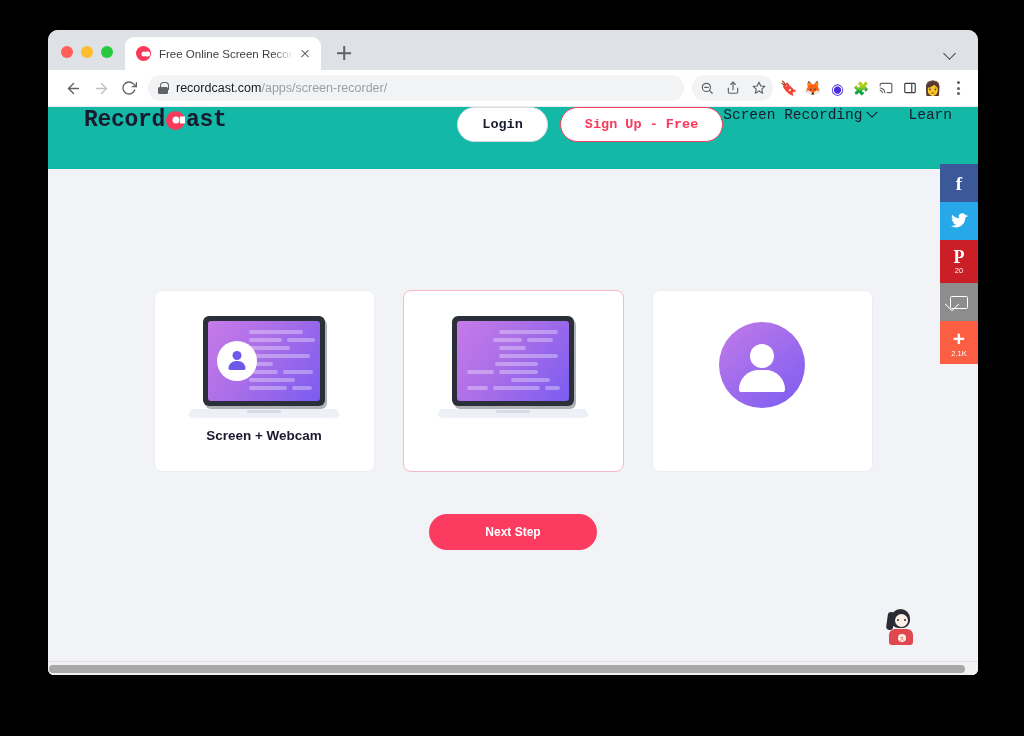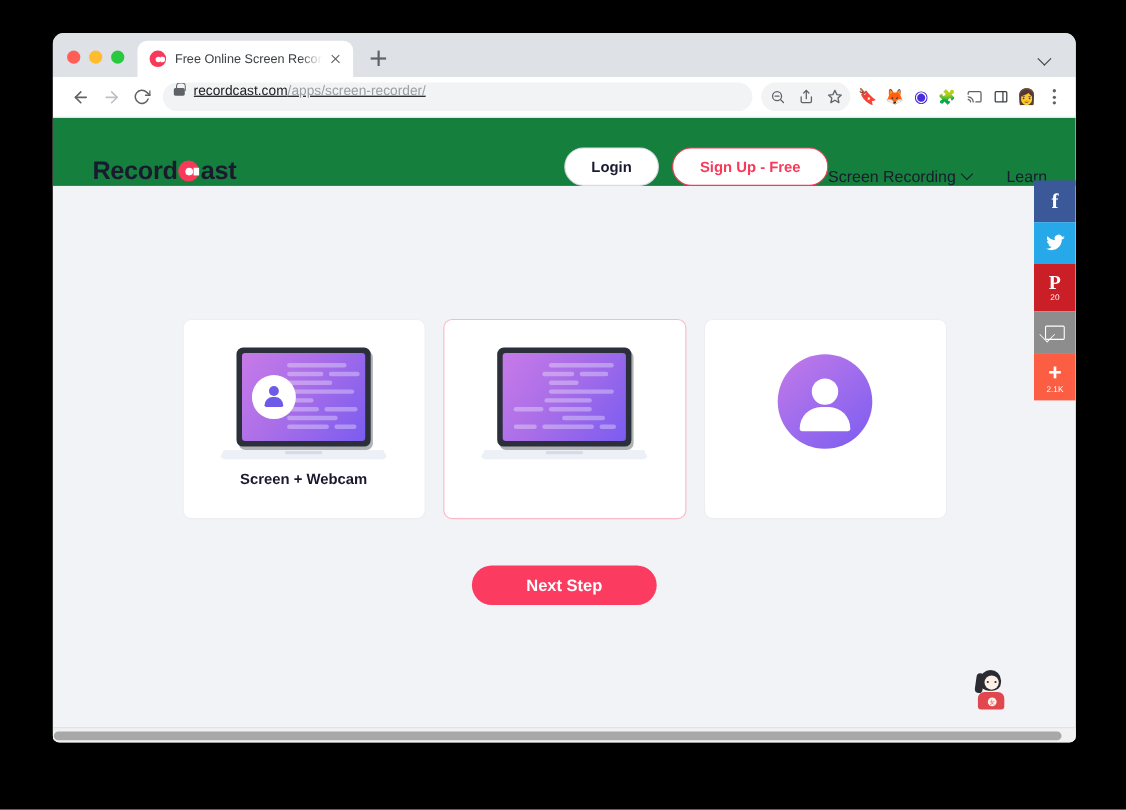--- a/index.html
+++ b/index.html
@@ -157,26 +157,25 @@
   }
   .nav-btn svg { display: block; }
   #forward-button { color: #bdc1c6; }
 
   #omnibox {
     flex: 1;
     height: 26px;
     background: #f1f3f4;
     border-radius: 13px;
     display: flex;
-    align-items: flex-start;
+    align-items: center;
     padding: 0 10px;
     margin: 0 6px 0 4px;
     gap: 8px;
     min-width: 0;
-    text-decoration: underline;
   }
   #lock-icon {
     width: 10px; height: 12px;
     position: relative;
     flex-shrink: 0;
   }
   #lock-icon::before {
     content: "";
     position: absolute;
     left: 1.5px; top: 0px;
@@ -253,25 +252,26 @@
   #page-viewport {
     height: calc(645px - 40px - 37px);
     background: #f2f3f7;
     position: relative;
     overflow: hidden;
   }
 
   
   #site-header {
     height: 62px;
-    background: #15803d;
-    display: flex;
-    align-items: flex-end;
+    background: #14b8a6;
+    display: flex;
+    align-items: flex-start;
     padding: 0 26px 0 36px;
     position: relative;
+    font-family: Liberation Mono, monospace;
   }
   #site-logo {
     font-size: 23px;
     font-weight: bold;
     color: #1a1a2e;
     letter-spacing: -0.3px;
     display: flex;
     align-items: center;
     margin-right: 36px;
   }
@@ -352,21 +352,21 @@
   #page-title {
     font-size: 22.5px;
     font-weight: bold;
     color: #1a1a2e;
     letter-spacing: -0.1px;
   }
 
   #mode-cards {
     display: flex;
     justify-content: center;
-    gap: 16px;
+    gap: 28px;
     margin-top: 48px;
   }
   .mode-card {
     width: 221px;
     height: 182px;
     background: #ffffff;
     border-radius: 8px;
     border: 1px solid #eceef2;
     display: flex;
     flex-direction: column;
@@ -502,21 +502,21 @@
     background: #ffffff;
   }
 
   #next-step-button {
     margin: 42px auto 12px;
     width: 168px;
     height: 36px;
     border-radius: 18px;
     background: #fb3b60;
     color: #ffffff;
-    font-size: 15px;
+    font-size: 12px;
     font-weight: bold;
     display: flex;
     align-items: center;
     justify-content: center;
   }
 
   
   #social-rail {
     position: absolute;
     right: 0; top: 57px;

